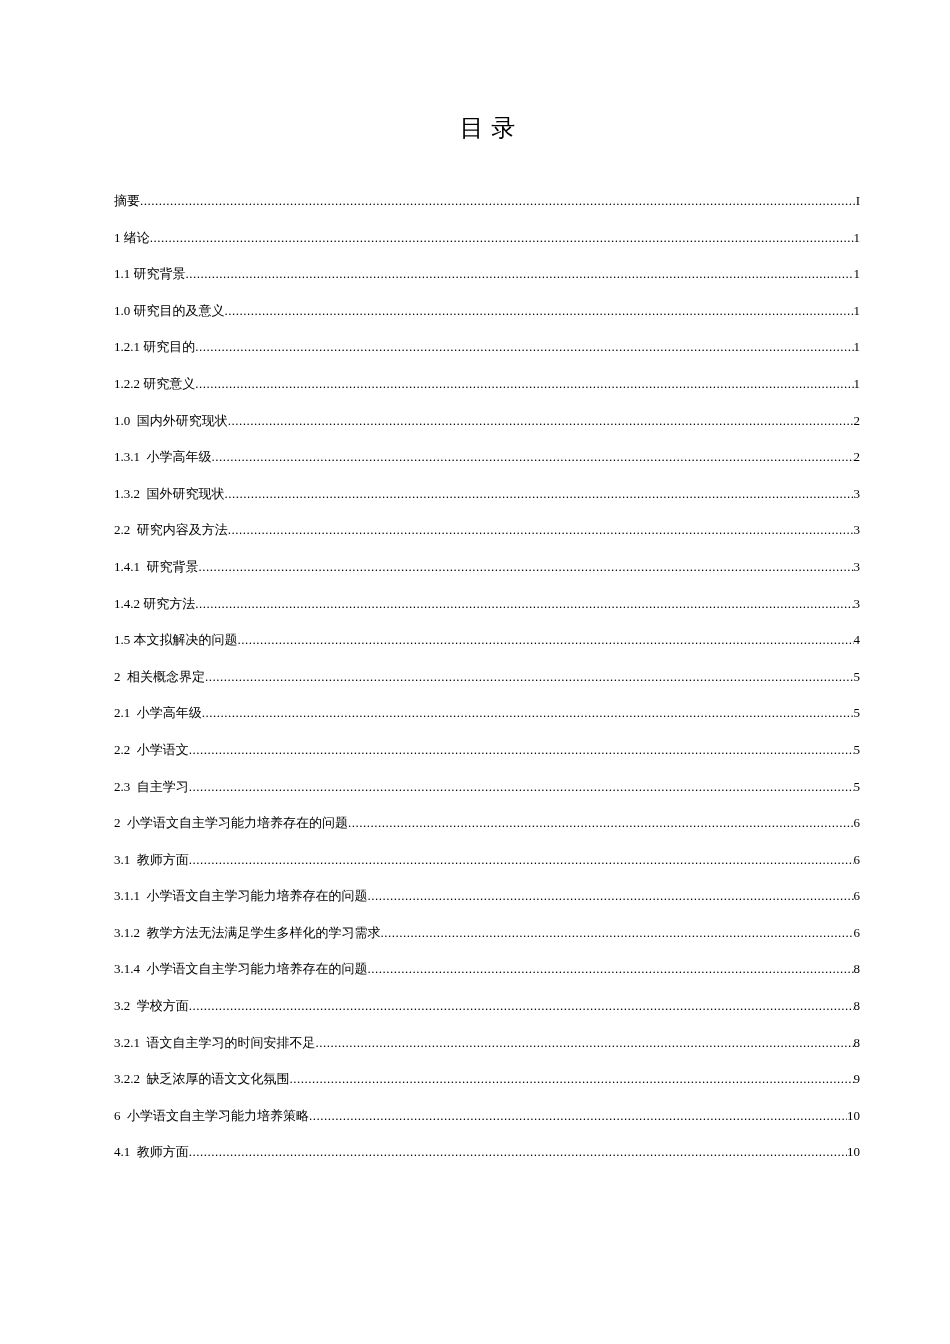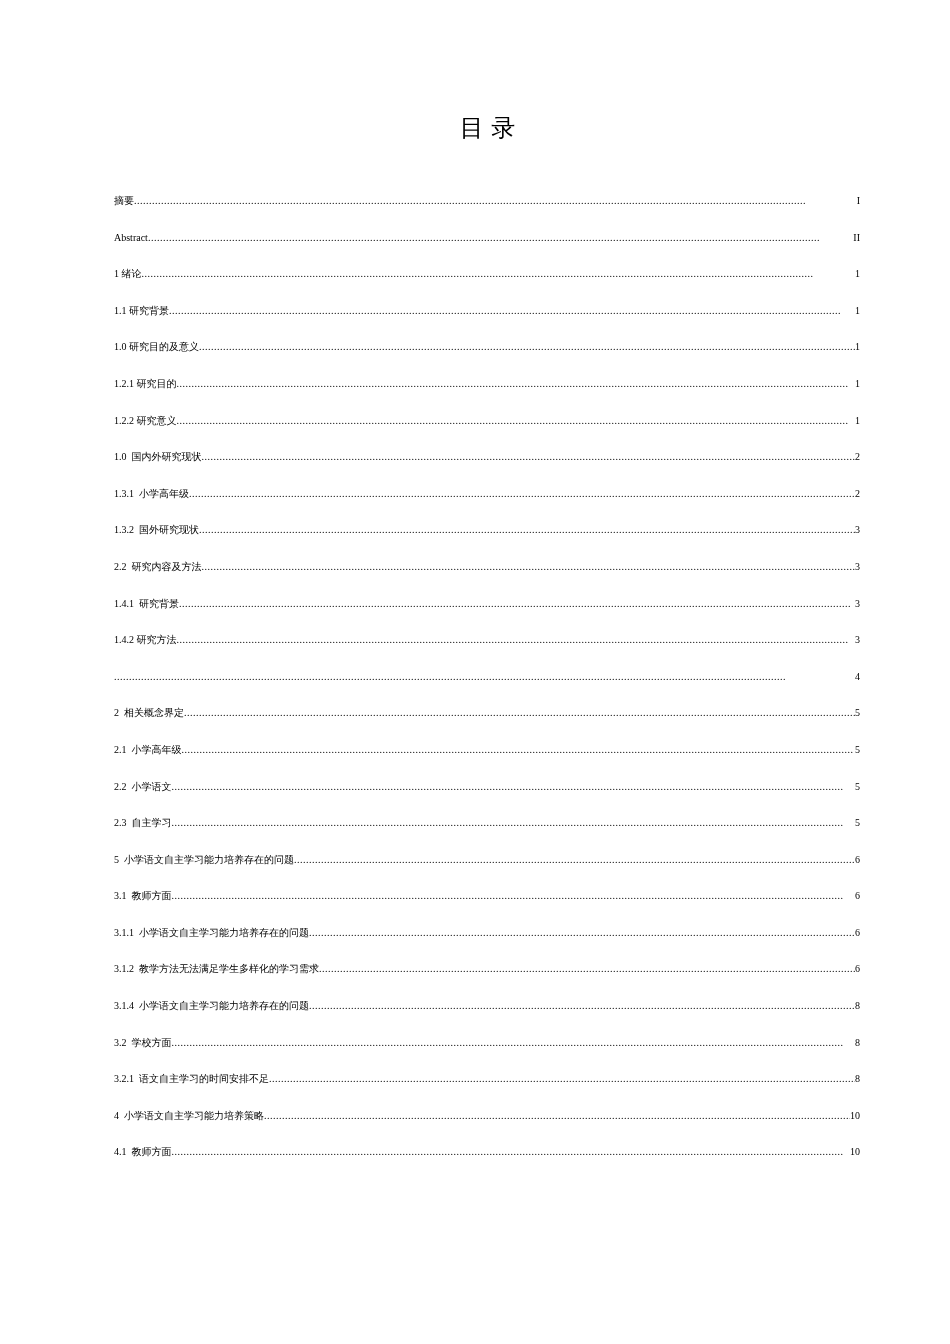--- a/index.html
+++ b/index.html
@@ -1,41 +1,36 @@
 <!DOCTYPE html>
 <html><head>
 <meta charset="utf-8">
 <style>
   html, body { margin: 0; padding: 0; background: #ffffff; }
   body { width: 950px; height: 1344px; position: relative; overflow: hidden;
          font-family: "Liberation Serif", "DejaVu Serif", serif; color: #000; }
   .page-title { position: absolute; top: 112px; left: 0; width: 975px; text-align: center;
                 font-family: "DejaVu Sans", sans-serif; font-size: 24px; letter-spacing: 0; }
   .toc { position: absolute; top: 183px; left: 114px; width: 746px; }
-  .toc-row { display: flex; align-items: baseline; height: 36.6px; font-size: 10px; line-height: 36.6px; }
+  .toc-row { display: flex; align-items: baseline; height: 36.6px; font-size: 13px; line-height: 36.6px; }
   .toc-label { white-space: pre; flex: 0 0 auto; }
   .toc-leader { flex: 1 1 auto; overflow: hidden; white-space: nowrap; letter-spacing: 0.5px; }
   .toc-leader::after { content: "................................................................................................................................................................................................................................"; }
   .toc-page { flex: 0 0 auto; text-align: right; }
 </style>
 </head>
 <body>
 
 <div class="page-title">目   录</div>
 
 <div class="toc" id="toc">
     <div class="toc-row">
       <span class="toc-label">摘要</span>
       <span class="toc-leader"></span>
       <span class="toc-page">I</span>
-    </div>
-    <div class="toc-row">
-      <span class="toc-label">Abstract</span>
-      <span class="toc-leader"></span>
-      <span class="toc-page">II</span>
     </div>
     <div class="toc-row">
       <span class="toc-label">1 绪论</span>
       <span class="toc-leader"></span>
       <span class="toc-page">1</span>
     </div>
     <div class="toc-row">
       <span class="toc-label">1.1 研究背景</span>
       <span class="toc-leader"></span>
       <span class="toc-page">1</span>
@@ -79,20 +74,21 @@
       <span class="toc-label">1.4.1  研究背景</span>
       <span class="toc-leader"></span>
       <span class="toc-page">3</span>
     </div>
     <div class="toc-row">
       <span class="toc-label">1.4.2 研究方法</span>
       <span class="toc-leader"></span>
       <span class="toc-page">3</span>
     </div>
     <div class="toc-row">
+      <span class="toc-label">1.5 本文拟解决的问题</span>
       <span class="toc-leader"></span>
       <span class="toc-page">4</span>
     </div>
     <div class="toc-row">
       <span class="toc-label">2  相关概念界定</span>
       <span class="toc-leader"></span>
       <span class="toc-page">5</span>
     </div>
     <div class="toc-row">
       <span class="toc-label">2.1  小学高年级</span>
@@ -103,21 +99,21 @@
       <span class="toc-label">2.2  小学语文</span>
       <span class="toc-leader"></span>
       <span class="toc-page">5</span>
     </div>
     <div class="toc-row">
       <span class="toc-label">2.3  自主学习</span>
       <span class="toc-leader"></span>
       <span class="toc-page">5</span>
     </div>
     <div class="toc-row">
-      <span class="toc-label">5  小学语文自主学习能力培养存在的问题</span>
+      <span class="toc-label">2  小学语文自主学习能力培养存在的问题</span>
       <span class="toc-leader"></span>
       <span class="toc-page">6</span>
     </div>
     <div class="toc-row">
       <span class="toc-label">3.1  教师方面</span>
       <span class="toc-leader"></span>
       <span class="toc-page">6</span>
     </div>
     <div class="toc-row">
       <span class="toc-label">3.1.1  小学语文自主学习能力培养存在的问题</span>
@@ -138,21 +134,26 @@
       <span class="toc-label">3.2  学校方面</span>
       <span class="toc-leader"></span>
       <span class="toc-page">8</span>
     </div>
     <div class="toc-row">
       <span class="toc-label">3.2.1  语文自主学习的时间安排不足</span>
       <span class="toc-leader"></span>
       <span class="toc-page">8</span>
     </div>
     <div class="toc-row">
-      <span class="toc-label">4  小学语文自主学习能力培养策略</span>
+      <span class="toc-label">3.2.2  缺乏浓厚的语文文化氛围</span>
+      <span class="toc-leader"></span>
+      <span class="toc-page">9</span>
+    </div>
+    <div class="toc-row">
+      <span class="toc-label">6  小学语文自主学习能力培养策略</span>
       <span class="toc-leader"></span>
       <span class="toc-page">10</span>
     </div>
     <div class="toc-row">
       <span class="toc-label">4.1  教师方面</span>
       <span class="toc-leader"></span>
       <span class="toc-page">10</span>
     </div>
   </div>
 

